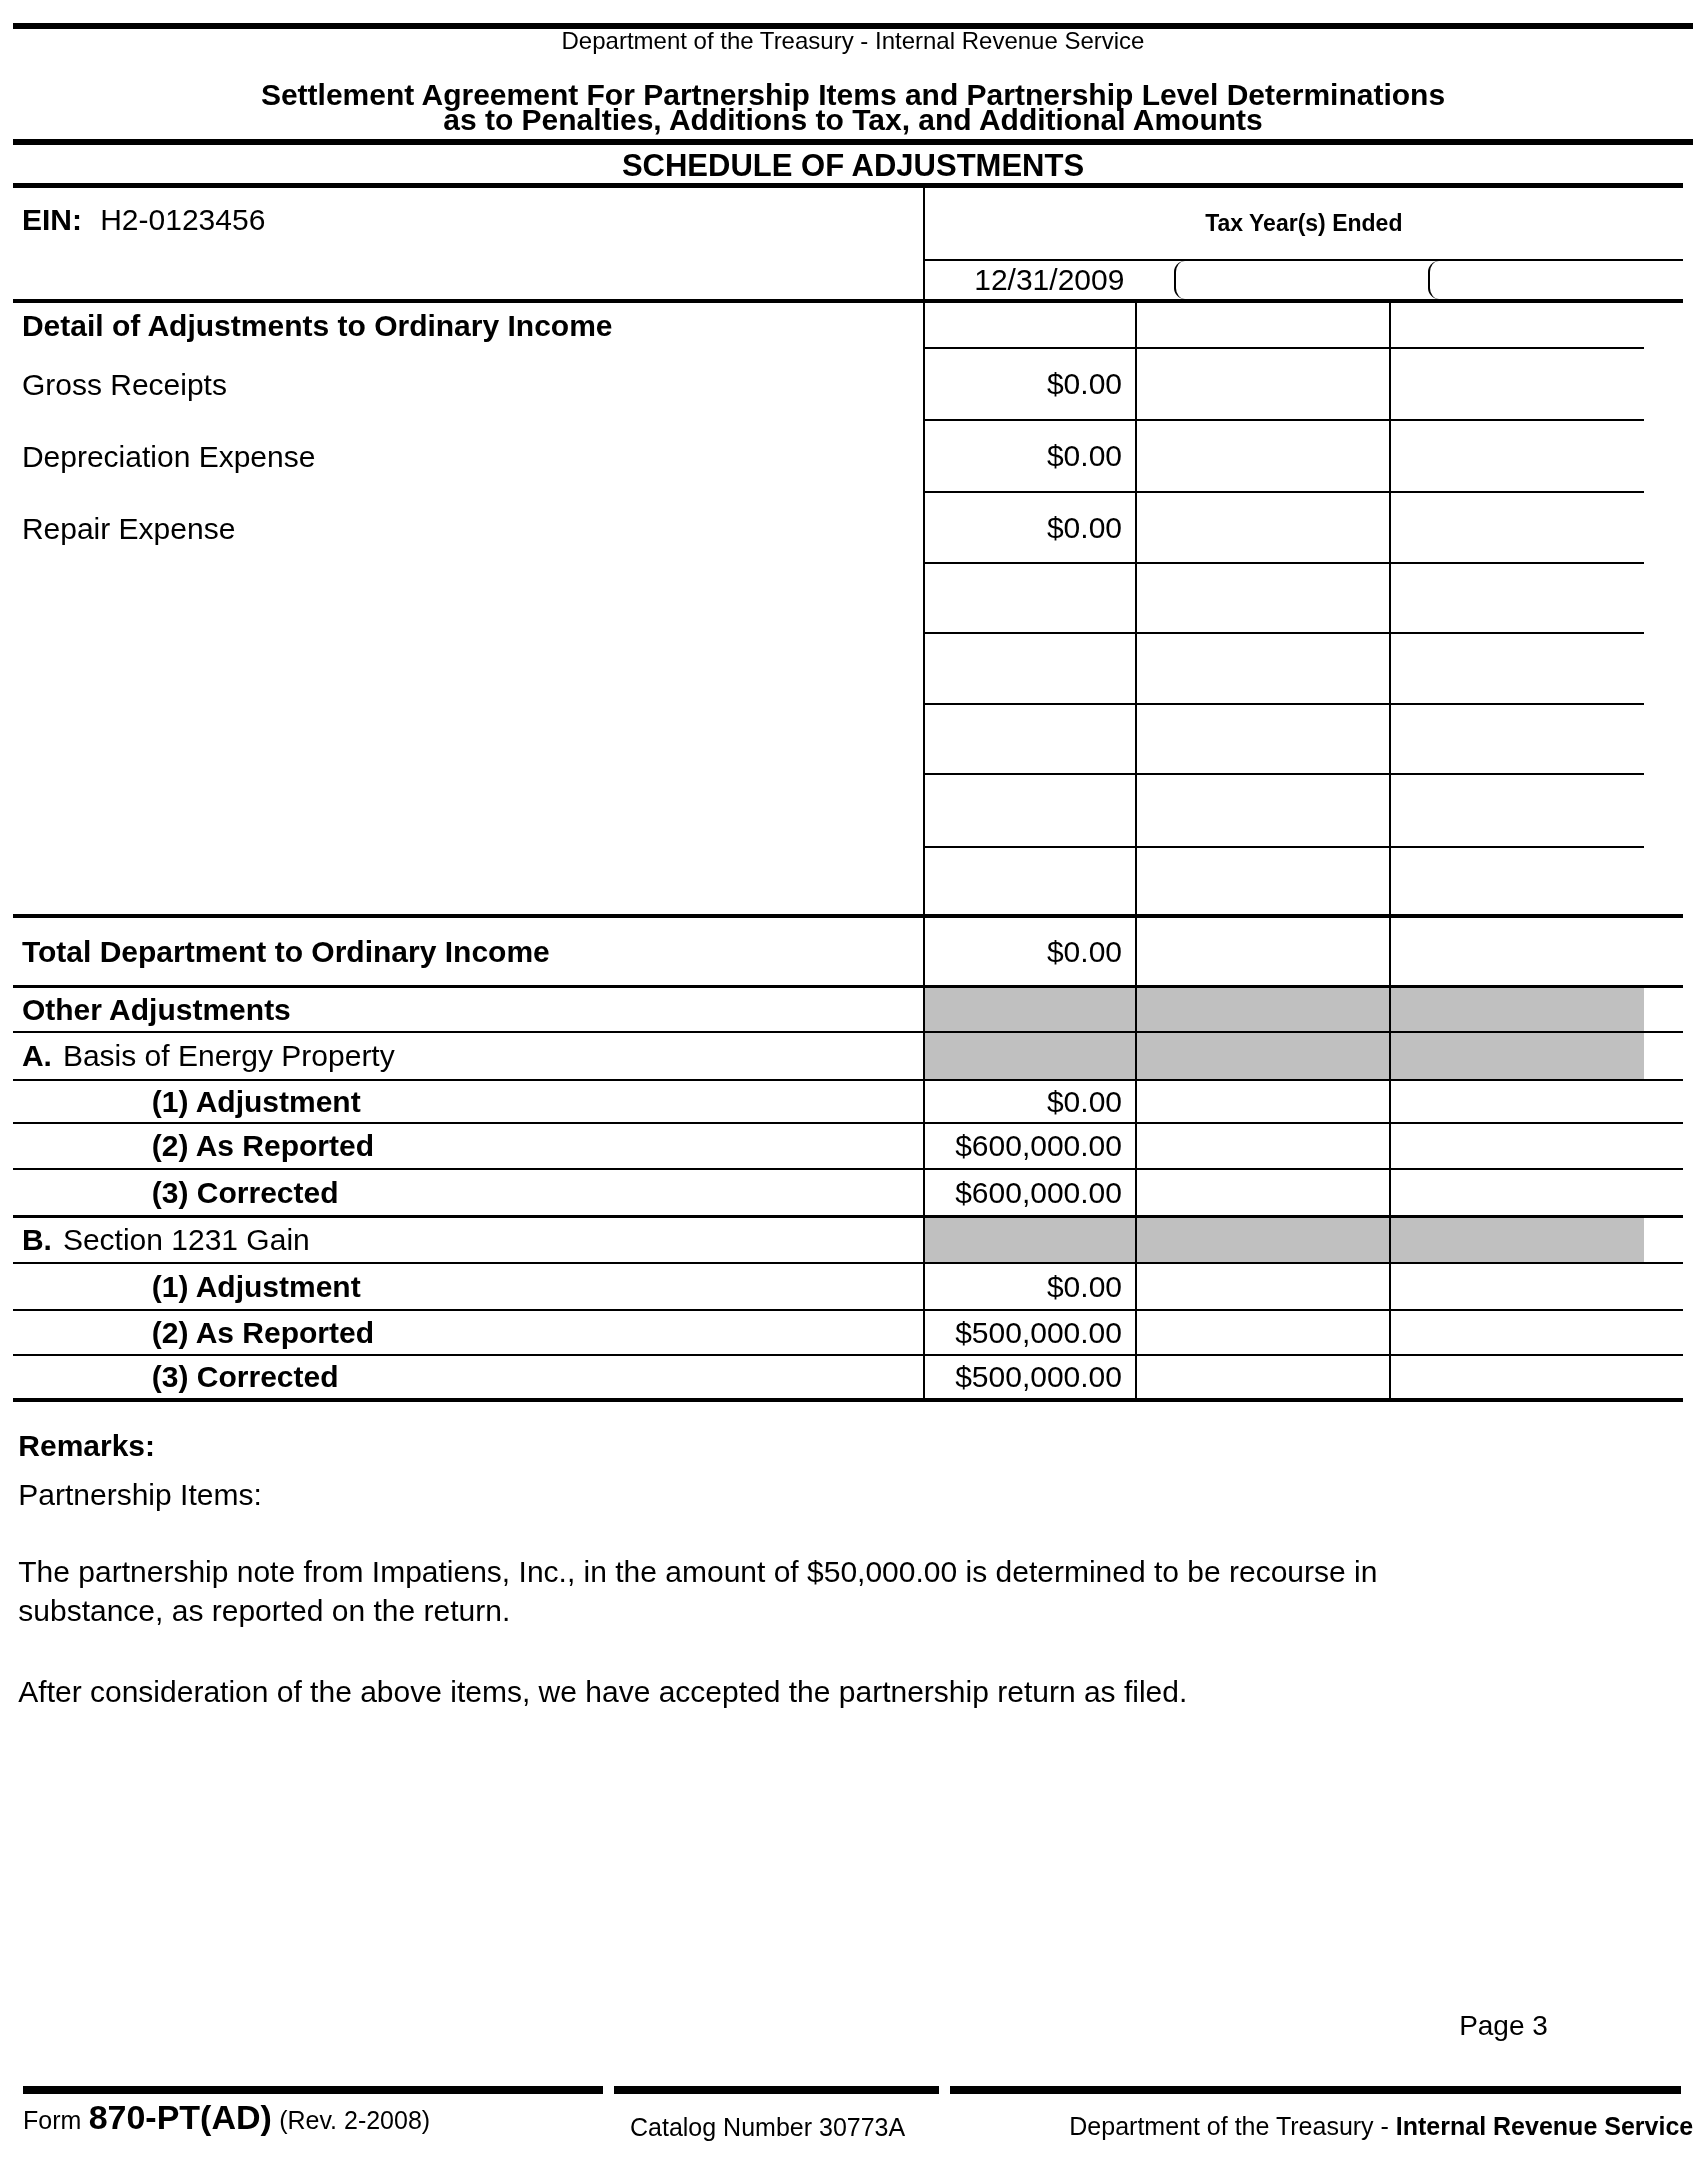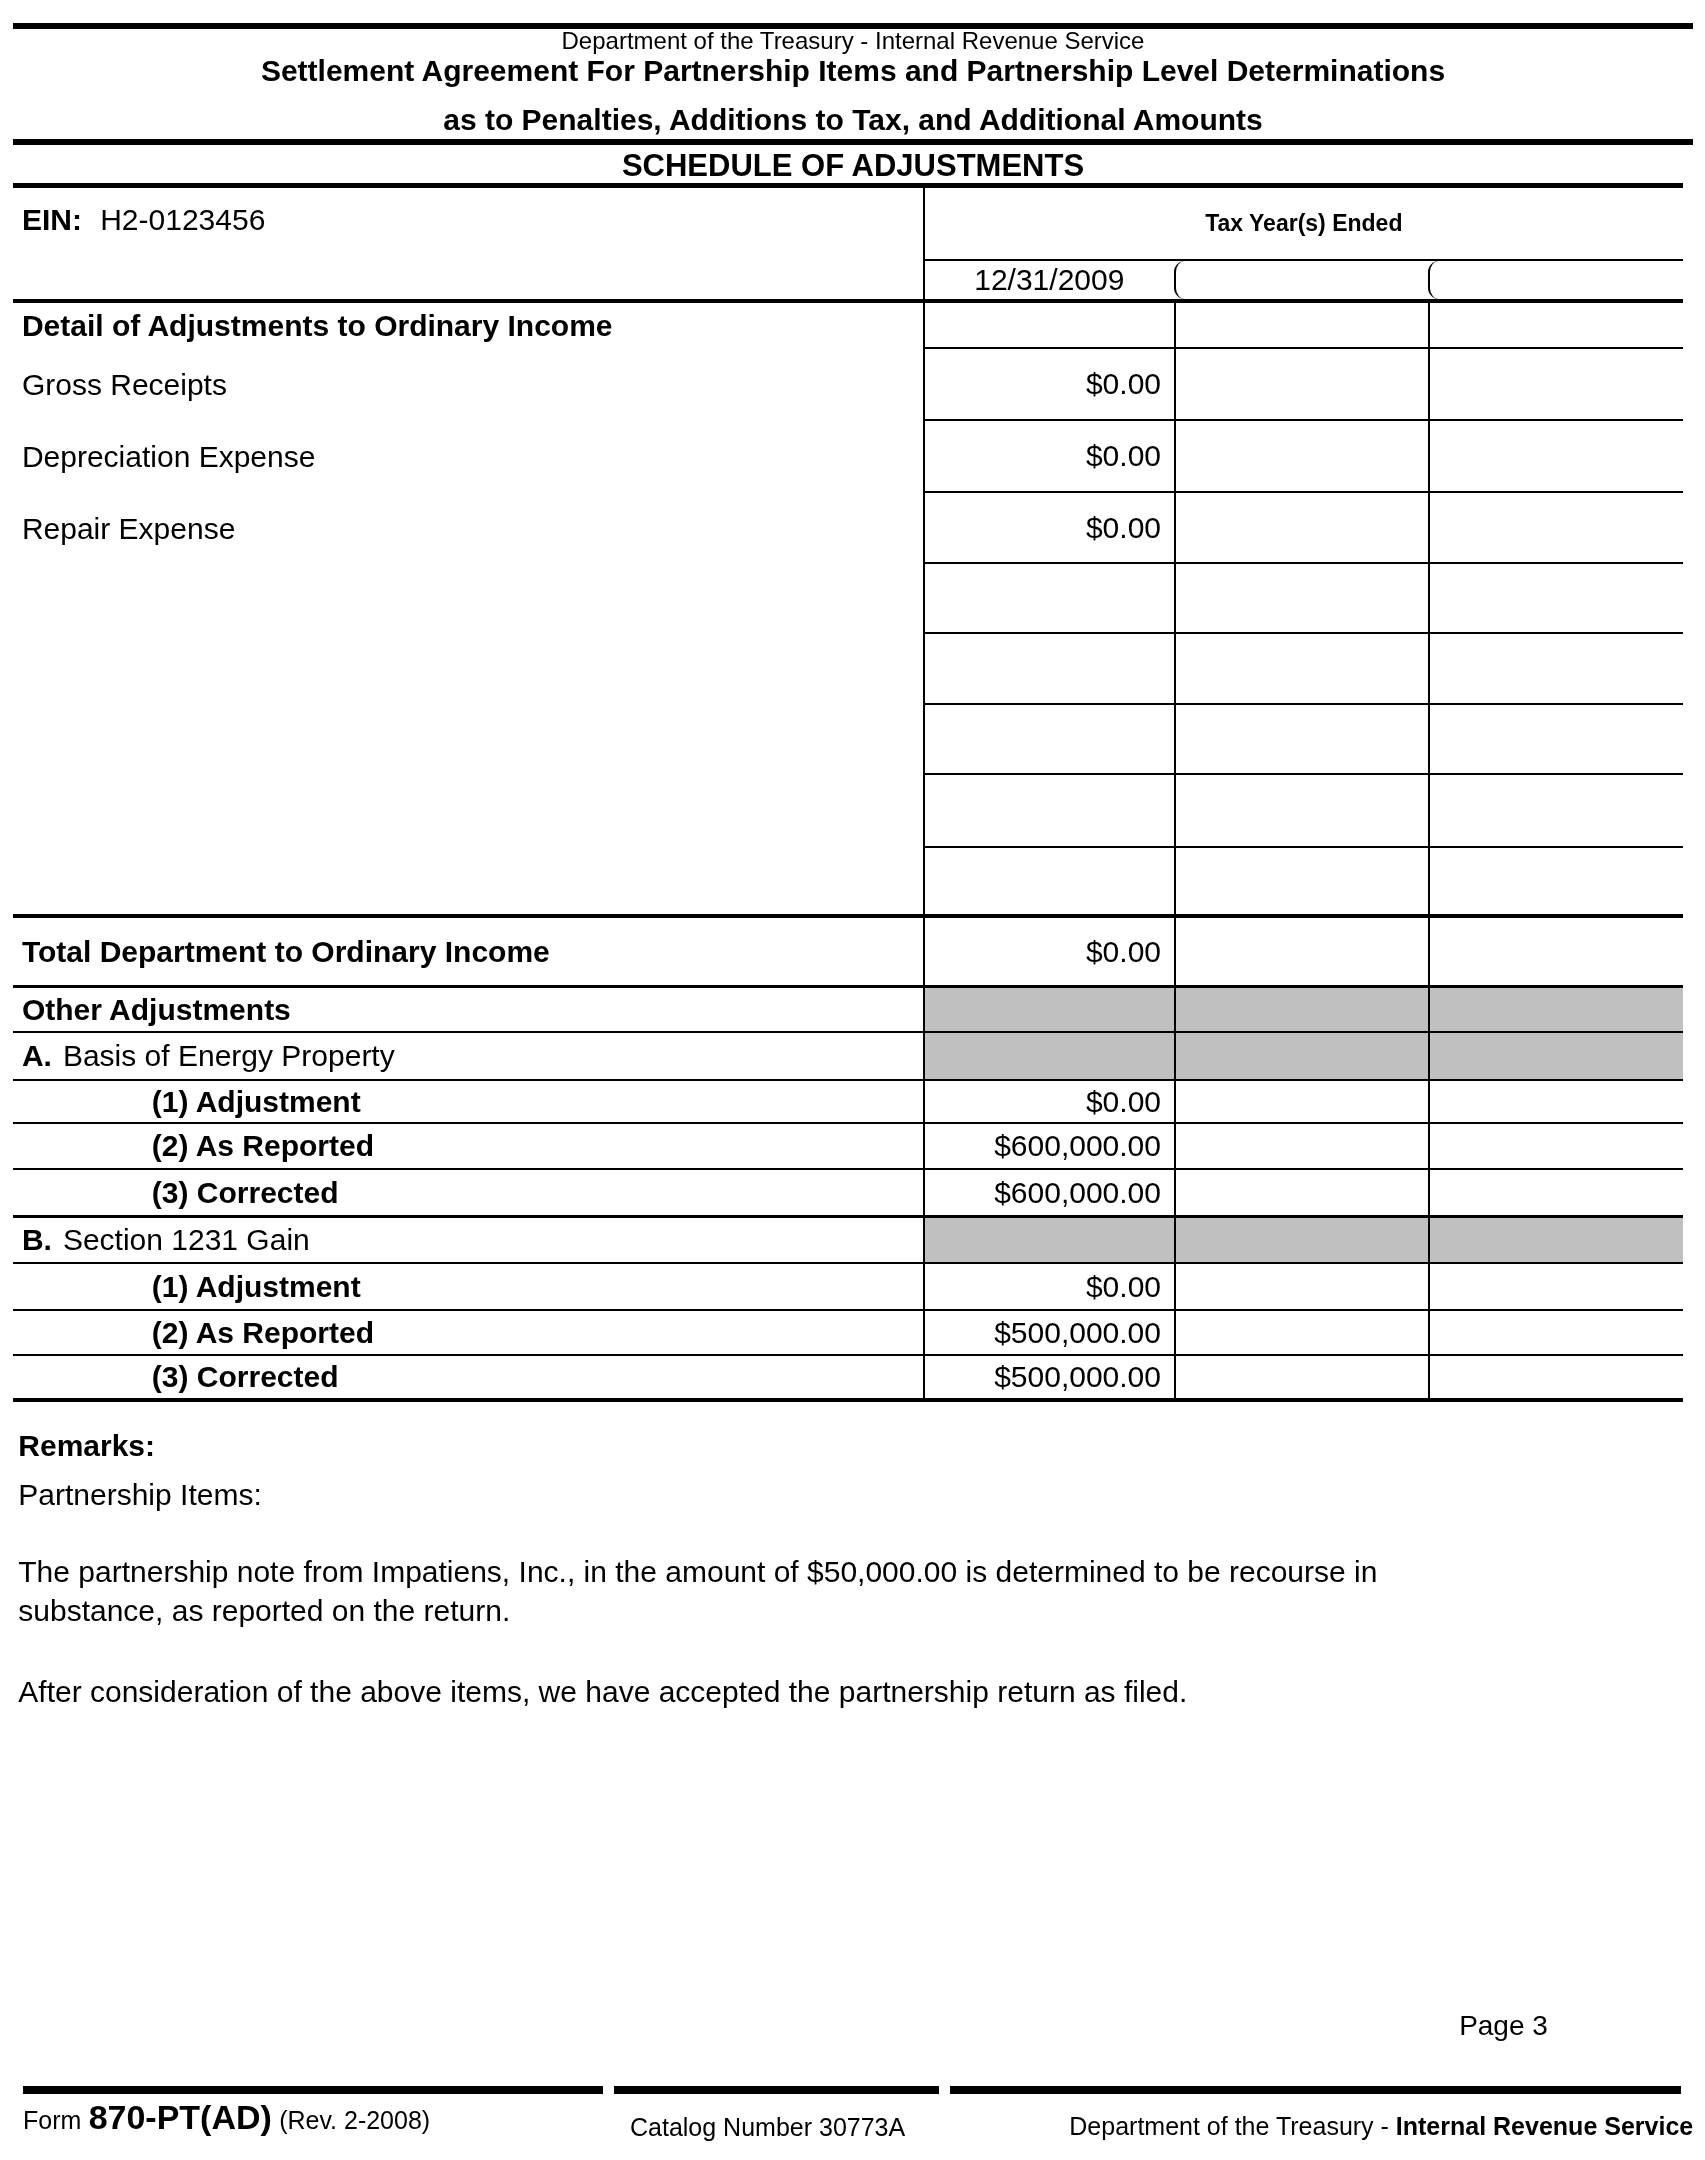--- a/index.html
+++ b/index.html
@@ -8,35 +8,35 @@
     font-family:"Liberation Sans","DejaVu Sans",sans-serif;
     color:#000;-webkit-font-smoothing:antialiased;
   }
   .abs{position:absolute;}
   .hrule{position:absolute;background:#000;}
   .ctr{left:0;width:100%;text-align:center;}
   .bold{font-weight:bold;margin-top:18px;}
 
   
   .agency-line{top:27.4px;font-size:24px;}
-  .title-1{top:54px;font-size:30px;font-weight:bold;}
+  .title-1{top:78px;font-size:30px;font-weight:bold;}
   .title-2{top:103px;font-size:30px;font-weight:bold;}
   .schedule-title{top:148px;font-size:31px;font-weight:bold;}
 
   
   #adj-table{
     position:absolute;left:12.8px;top:183px;width:1670px;
     border-top:5.5px solid #000;box-sizing:border-box;
   }
   .row{display:flex;box-sizing:border-box;width:1670px;}
   .row *, .row{box-sizing:border-box;}
   .c0{width:910px;display:flex;align-items:center;padding-left:9.1px;font-size:30px;}
   .cv{border-left:2.7px solid #000;display:flex;align-items:center;
       justify-content:flex-end;padding-right:12.8px;font-size:30px;height:100%;}
-  .c1{width:251px;}.c2{width:254px;}.c3{width:255px;}
+  .c1{width:212px;}.c2{width:254px;}.c3{width:255px;}
   .rbb3{border-bottom:2.7px solid #000;}
   .rbb4{border-bottom:3.7px solid #000;}
   .rbb5{border-bottom:4.6px solid #000;}
   .cellbb .cv{border-bottom:2.7px solid #000;}
   .gray-cells .cv{background:#c0c0c0;}
   .indent{padding-left:139px;font-weight:bold;}
   .lblbold{font-weight:bold;}
 
   
   .r-head{height:115px;}

